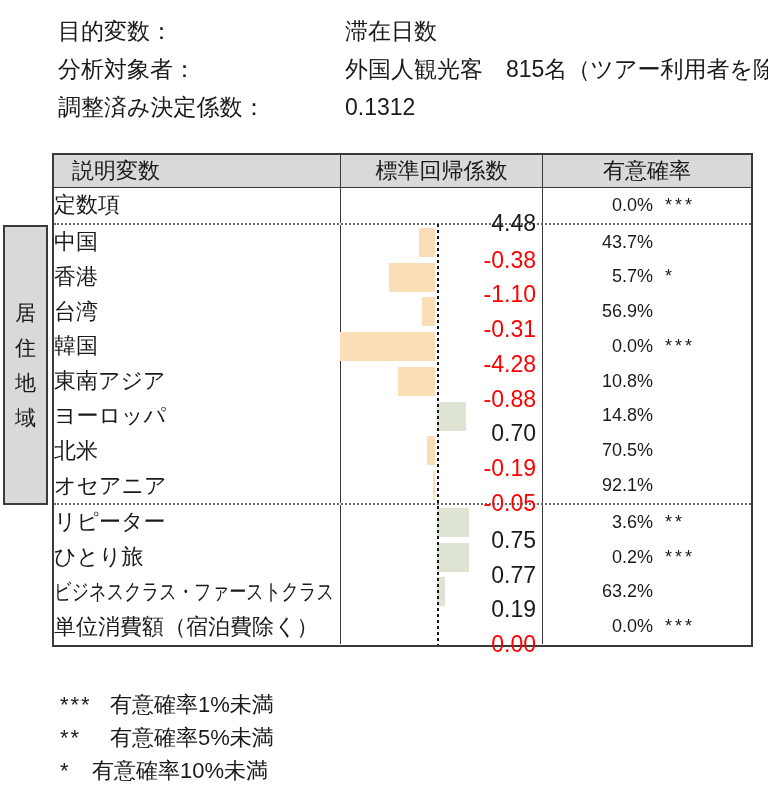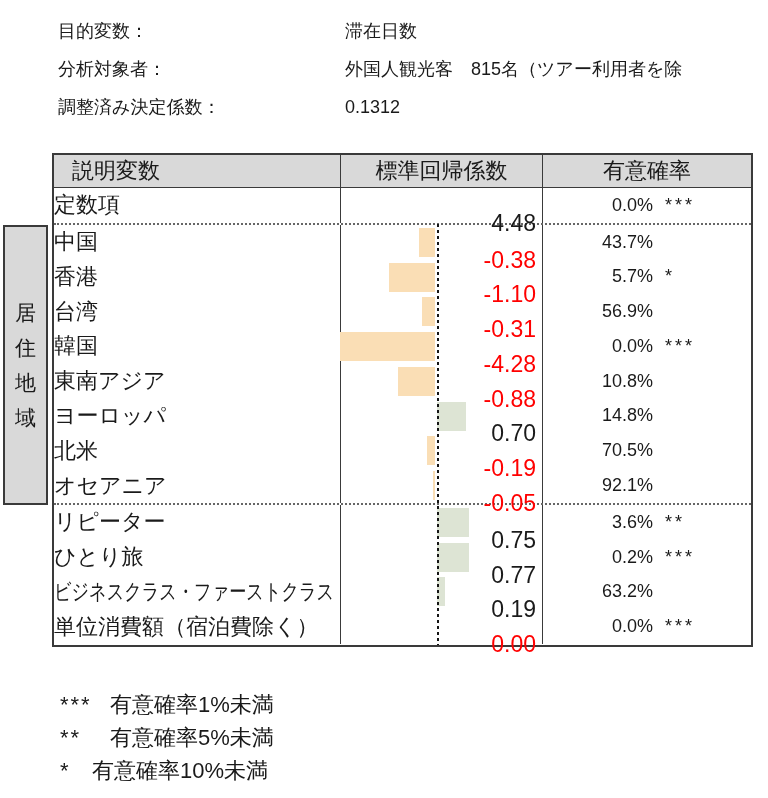--- a/index.html
+++ b/index.html
@@ -11,21 +11,21 @@
     --txt:#1a1a1a;
   }
   *{box-sizing:border-box;margin:0;padding:0;}
   html,body{width:768px;height:798px;}
   body{
     position:relative;background:#ffffff;color:var(--txt);
     font-family:"Liberation Sans",sans-serif;overflow:hidden;
   }
   
   .meta{position:absolute;left:58px;top:12px;width:710px;}
-  .meta-row{display:flex;height:38px;align-items:center;font-size:18px;}
+  .meta-row{display:flex;height:38px;align-items:center;font-size:23px;}
   .meta-label{width:287px;flex:0 0 287px;}
   .meta-value{white-space:nowrap;}
   
   .rtable{
     position:absolute;left:52px;top:153px;width:701px;height:494px;
     border:2px solid var(--line);background:#fff;
   }
   .thead{display:flex;height:33px;background:var(--hdr);
     border-bottom:1px solid var(--line);font-size:22px;}
   .th{display:flex;align-items:center;}

